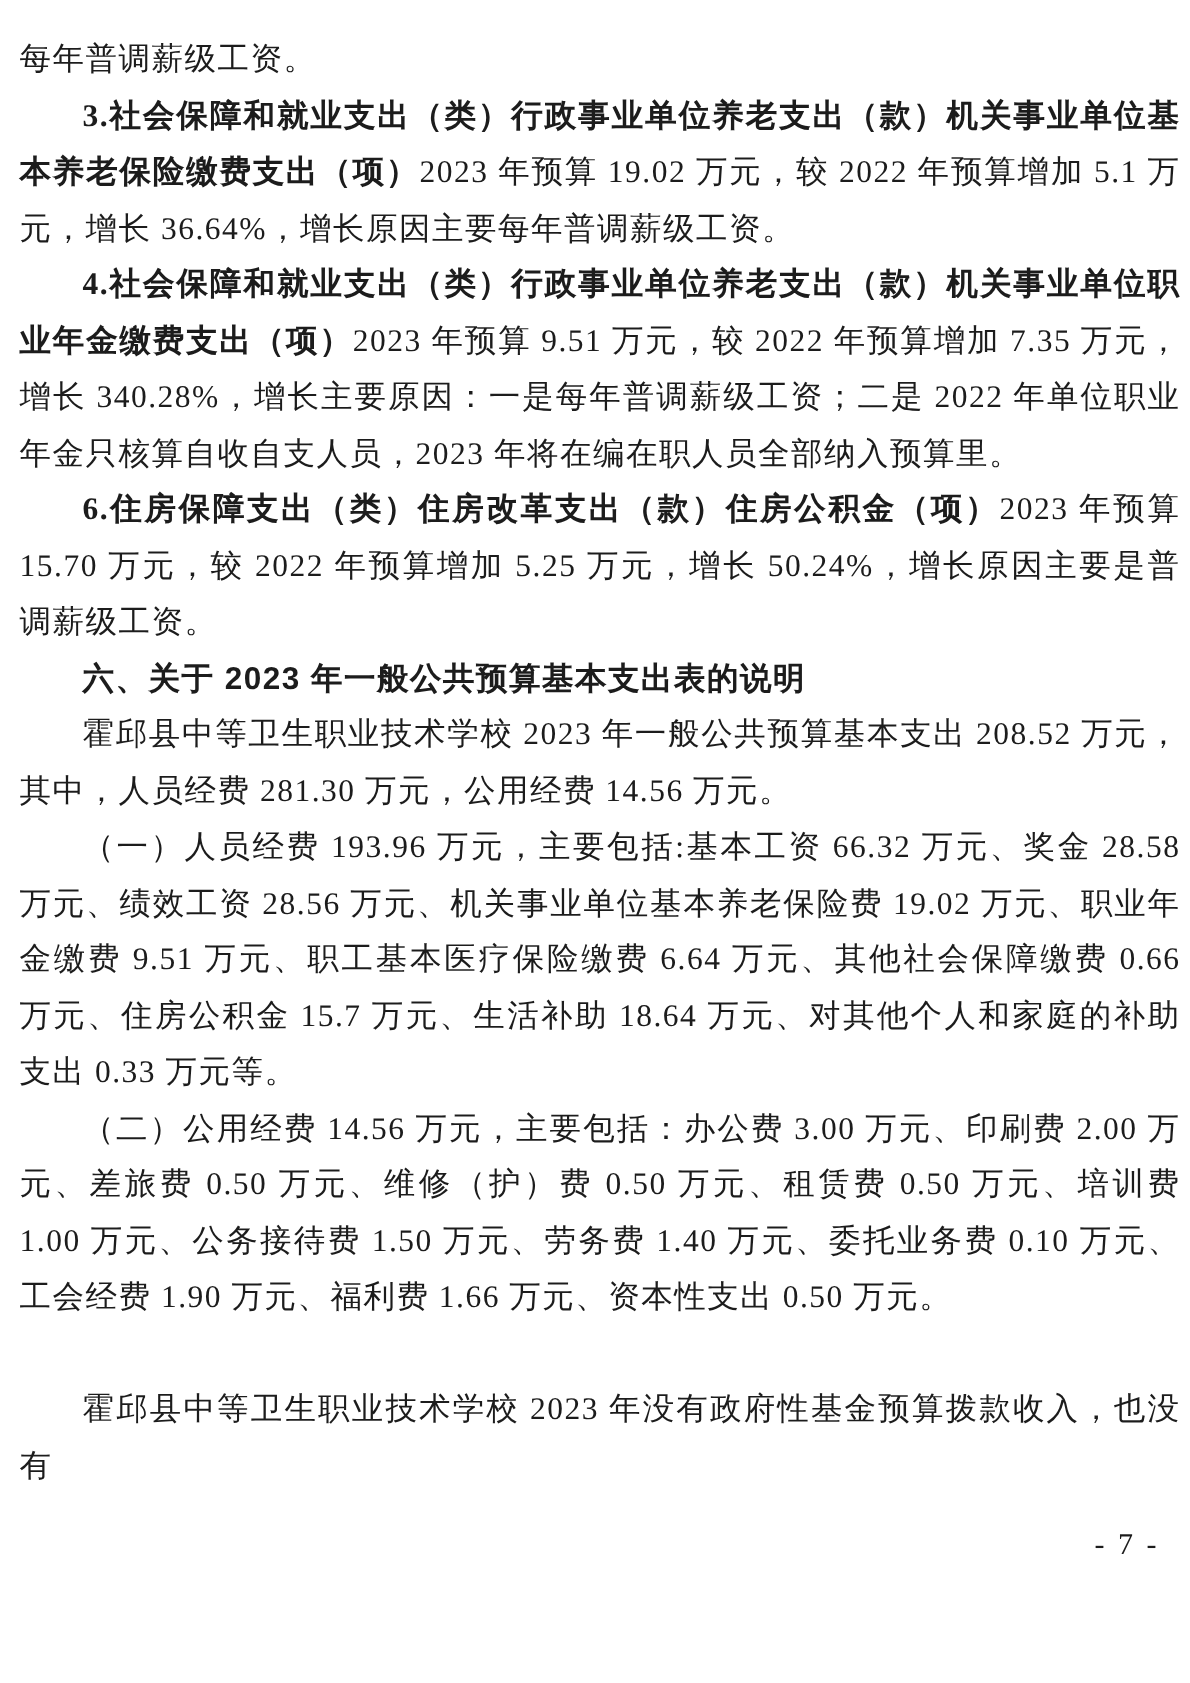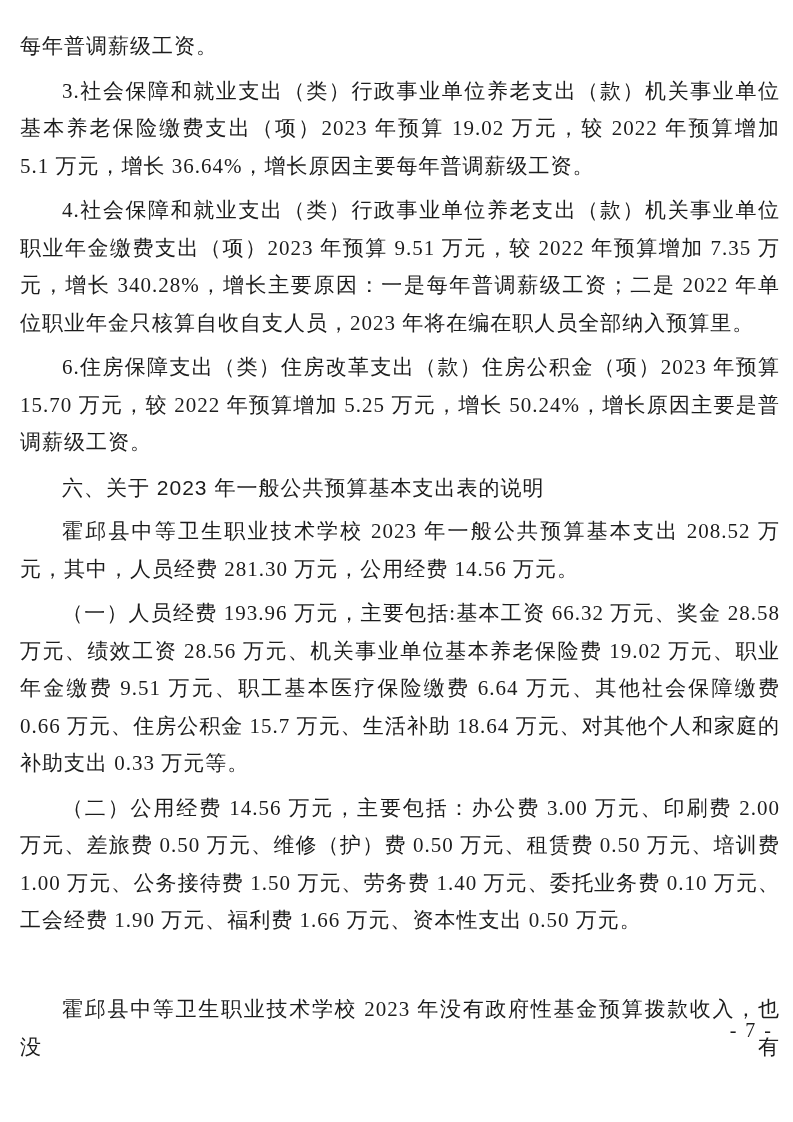--- a/index.html
+++ b/index.html
@@ -15,36 +15,36 @@
     overflow: hidden;
     font-family: "Liberation Serif", "DejaVu Serif", serif;
   }
   .content {
     position: absolute;
     top: 21px;
     left: 13px;
     right: 6px;
   }
   .content p {
-    margin: 7px;
+    margin: 0;
     font-size: 21px;
     line-height: 37.5px;
     letter-spacing: 1px;
     text-align: justify;
     color: #1c1c1c;
   }
   .content p.indent { text-indent: 2em; }
   .content p.heading {
     font-family: "Liberation Sans", "DejaVu Sans", sans-serif;
     font-weight: bold;
     text-align: left;
   }
   .content p.fill { text-align-last: justify; }
   .content p.spacer { text-align: left; }
-  .seg.bold { font-weight: normal; }
+  .seg.bold { font-weight: bold; }
   .footer {
     position: absolute;
     top: 1018px;
     right: 20px;
     font-size: 20px;
     line-height: 24px;
     letter-spacing: 2px;
     color: #1c1c1c;
     font-family: "Liberation Serif", "DejaVu Serif", serif;
   }

